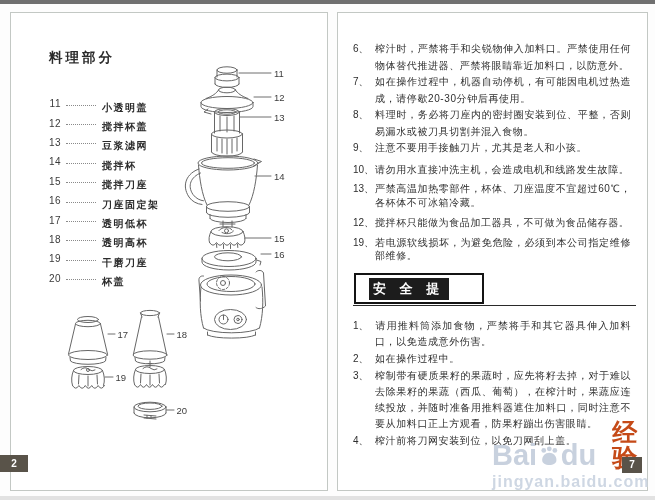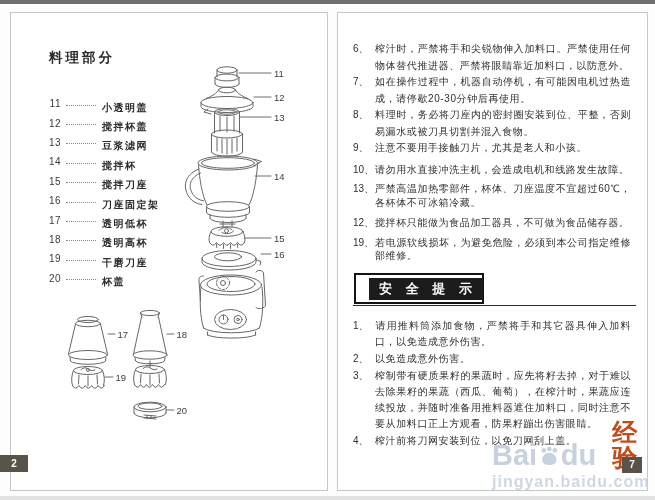--- a/index.html
+++ b/index.html
@@ -26,21 +26,21 @@
   .diagram-svg{position:absolute;left:0;top:0;}
 
   
   .instr-block{position:absolute;left:15px;top:28px;width:278px;text-align:justify;}
   .rp-item{margin:0;padding-left:22px;text-indent:-22px;font-size:10px;letter-spacing:0.6px;color:#2e2e2e;}
   .lh-a{line-height:16.5px;}
   .lh-b{line-height:13.8px;margin-top:6px;}
   .rp-num{display:inline-block;width:22px;text-indent:0;letter-spacing:0;}
 
   .safety-box{position:absolute;left:16px;top:260px;width:130px;height:31px;border:2px solid #141414;background:#ffffff;box-sizing:border-box;}
-  .safety-box-inner{position:absolute;left:13px;top:3px;width:114px;height:22px;background:#1c1c1c;color:#ffffff;
+  .safety-box-inner{position:absolute;left:13px;top:3px;width:80px;height:22px;background:#1c1c1c;color:#ffffff;
     font-size:13px;font-weight:bold;letter-spacing:5px;line-height:22px;text-align:center;padding-left:4px;box-sizing:border-box;white-space:nowrap;}
   .safety-rule{position:absolute;left:15px;top:292px;width:283px;height:0;border-top:1.6px solid #2a2a2a;}
   .safety-block{position:absolute;left:15px;top:304px;width:278px;text-align:justify;}
   .safety-block .rp-item{line-height:16px;margin-top:1px;}
 
   
   .pagenum{position:absolute;background:#595349;color:#ffffff;font-weight:bold;text-align:center;z-index:10;}
   #pagenum-left{left:0;top:455px;width:28px;height:17px;font-size:10px;line-height:17px;}
   #pagenum-right{left:622px;top:457px;width:20px;height:16px;font-size:10px;line-height:16px;}
 
@@ -284,21 +284,21 @@
       <p class="rp-item lh-b"><span class="rp-num">19、</span><span>若电源软线损坏，为避免危险，必须到本公司指定维修部维修。</span></p>
     </div>
 
     <div class="safety-box">
       <div class="safety-box-inner">安 全 提 示</div>
     </div>
     <div class="safety-rule"></div>
 
     <div class="safety-block">
       <p class="rp-item"><span class="rp-num">1、</span><span>请用推料筒添加食物，严禁将手和其它器具伸入加料口，以免造成意外伤害。</span></p>
-      <p class="rp-item"><span class="rp-num">2、</span><span>以免造成意外伤害。</span></p>
+      <p class="rp-item"><span class="rp-num">2、</span><span>如在操作过程中。</span></p>
       <p class="rp-item"><span class="rp-num">3、</span><span>榨制带有硬质果籽的果蔬时，应先将籽去掉，对于难以去除果籽的果蔬（西瓜、葡萄），在榨汁时，果蔬应连续投放，并随时准备用推料器遮住加料口，同时注意不要从加料口正上方观看，防果籽蹦出伤害眼睛。</span></p>
       <p class="rp-item"><span class="rp-num">4、</span><span>榨汁前将刀网安装到位，以免刀网刮上盖。</span></p>
     </div>
   </div>
 
   <div class="pagenum" id="pagenum-left">2</div>
   <div class="pagenum" id="pagenum-right">7</div>
 
   <div class="watermark">
     <div class="wm-row1">

